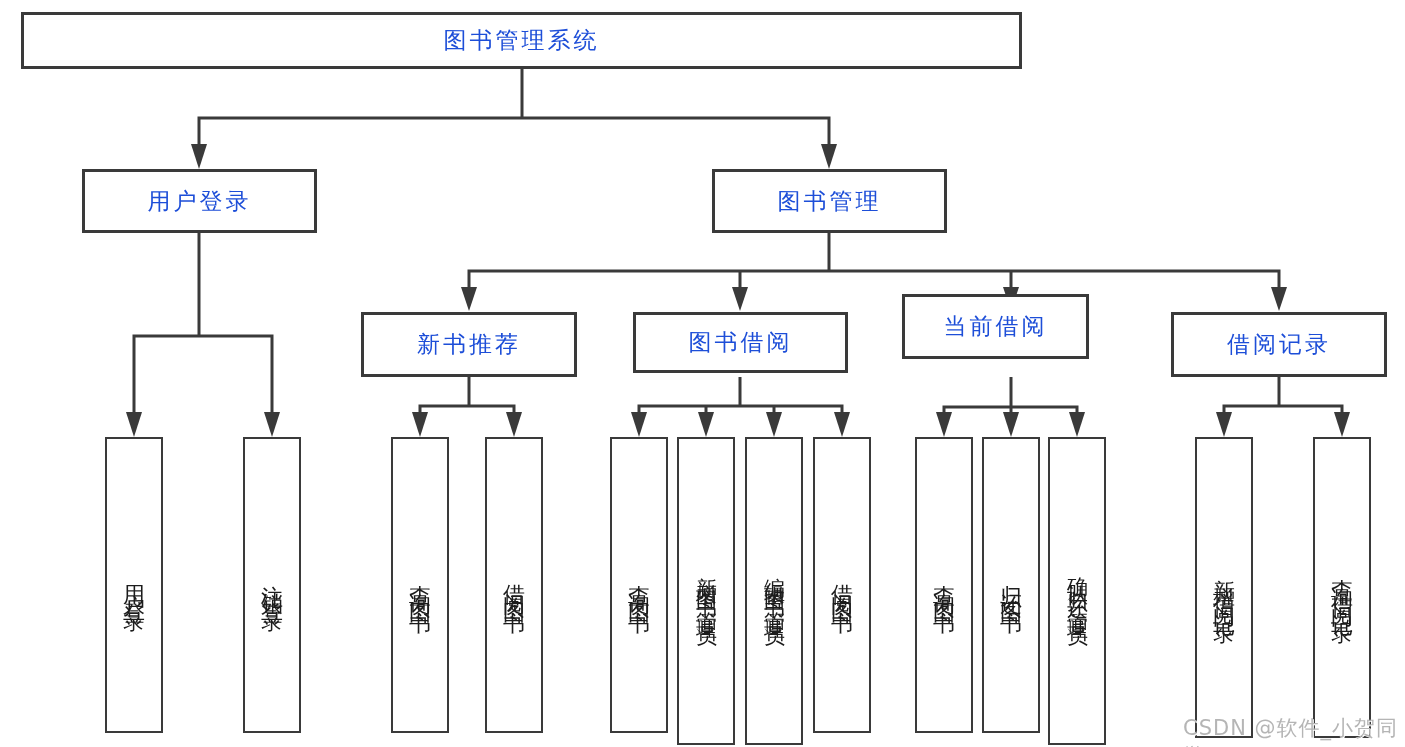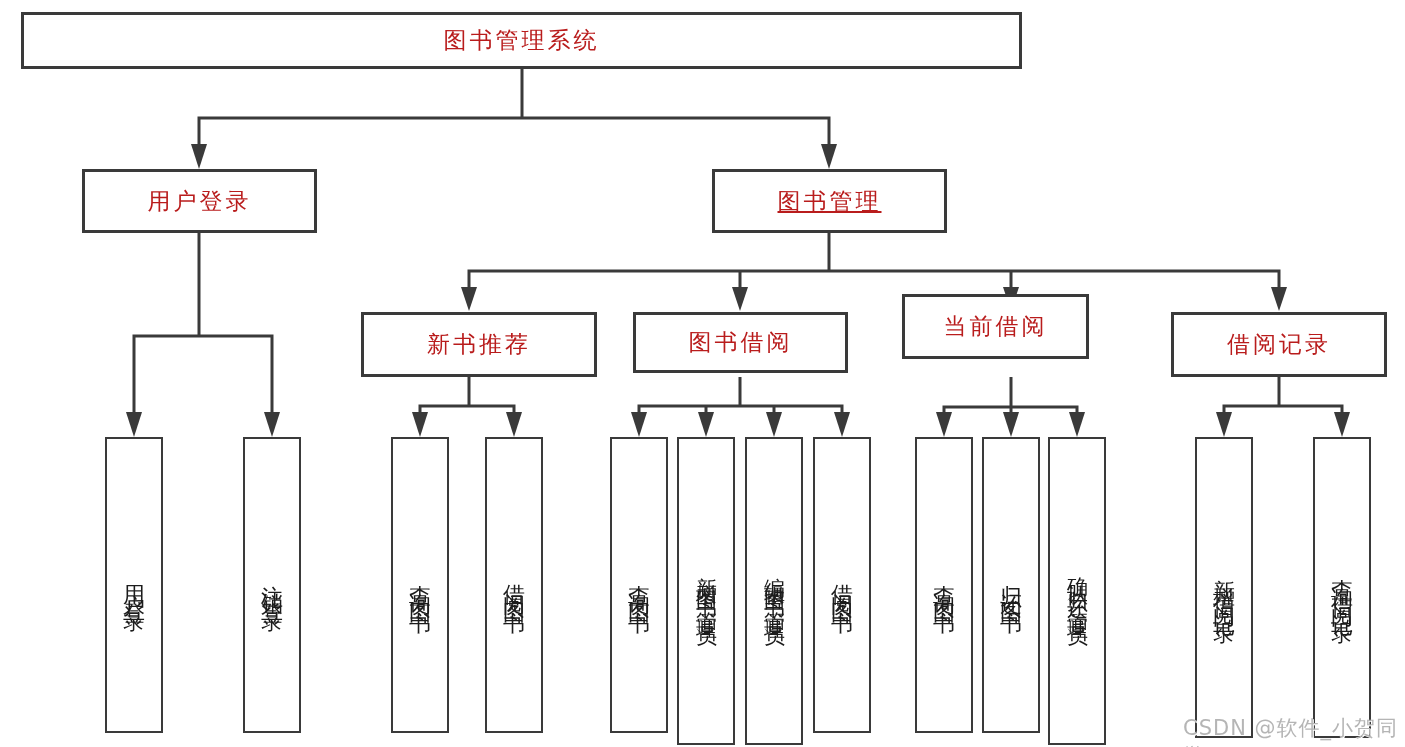--- a/index.html
+++ b/index.html
@@ -19,21 +19,21 @@
   .box {
     position: absolute;
     box-sizing: border-box;
     background: #ffffff;
     border: 3px solid #3a3a3a;
     display: flex;
     align-items: center;
     justify-content: center;
     font-size: 23px;
     letter-spacing: 3px;
-    color: #b91c1c;
+    color: #1d4ed8;
     z-index: 1;
     white-space: nowrap;
   }
   .vbox {
     position: absolute;
     box-sizing: border-box;
     background: #ffffff;
     border: 2.5px solid #3a3a3a;
     display: flex;
     align-items: center;
@@ -97,23 +97,23 @@
       <polygon points="1011,437 1003,412 1019,412"></polygon>
       <polygon points="1077,437 1069,412 1085,412"></polygon>
       <polygon points="1224,437 1216,412 1232,412"></polygon>
       <polygon points="1342,437 1334,412 1350,412"></polygon>
     </g>
   </svg>
 
   <div class="box" style="left:21px; top:12px; width:1001px; height:57px;">图书管理系统</div>
 
   <div class="box" style="left:82px; top:169px; width:235px; height:64px;">用户登录</div>
-  <div class="box" style="left:712px; top:169px; width:235px; height:64px;text-decoration:underline;">图书管理</div>
+  <div class="box" style="left:712px; top:169px; width:235px; height:64px;">图书管理</div>
 
-  <div class="box" style="left:361px; top:312px; width:236px; height:65px;">新书推荐</div>
+  <div class="box" style="left:361px; top:312px; width:216px; height:65px;">新书推荐</div>
   <div class="box" style="left:633px; top:312px; width:215px; height:61px;">图书借阅</div>
   <div class="box" style="left:902px; top:294px; width:187px; height:65px;">当前借阅</div>
   <div class="box" style="left:1171px; top:312px; width:216px; height:65px;">借阅记录</div>
 
   <div class="vbox" style="left:105px; top:437px; width:58px; height:296px;">用户登录</div>
   <div class="vbox" style="left:243px; top:437px; width:58px; height:296px;">注销登录</div>
 
   <div class="vbox" style="left:391px; top:437px; width:58px; height:296px;">查询图书</div>
   <div class="vbox" style="left:485px; top:437px; width:58px; height:296px;">借阅图书</div>
 

